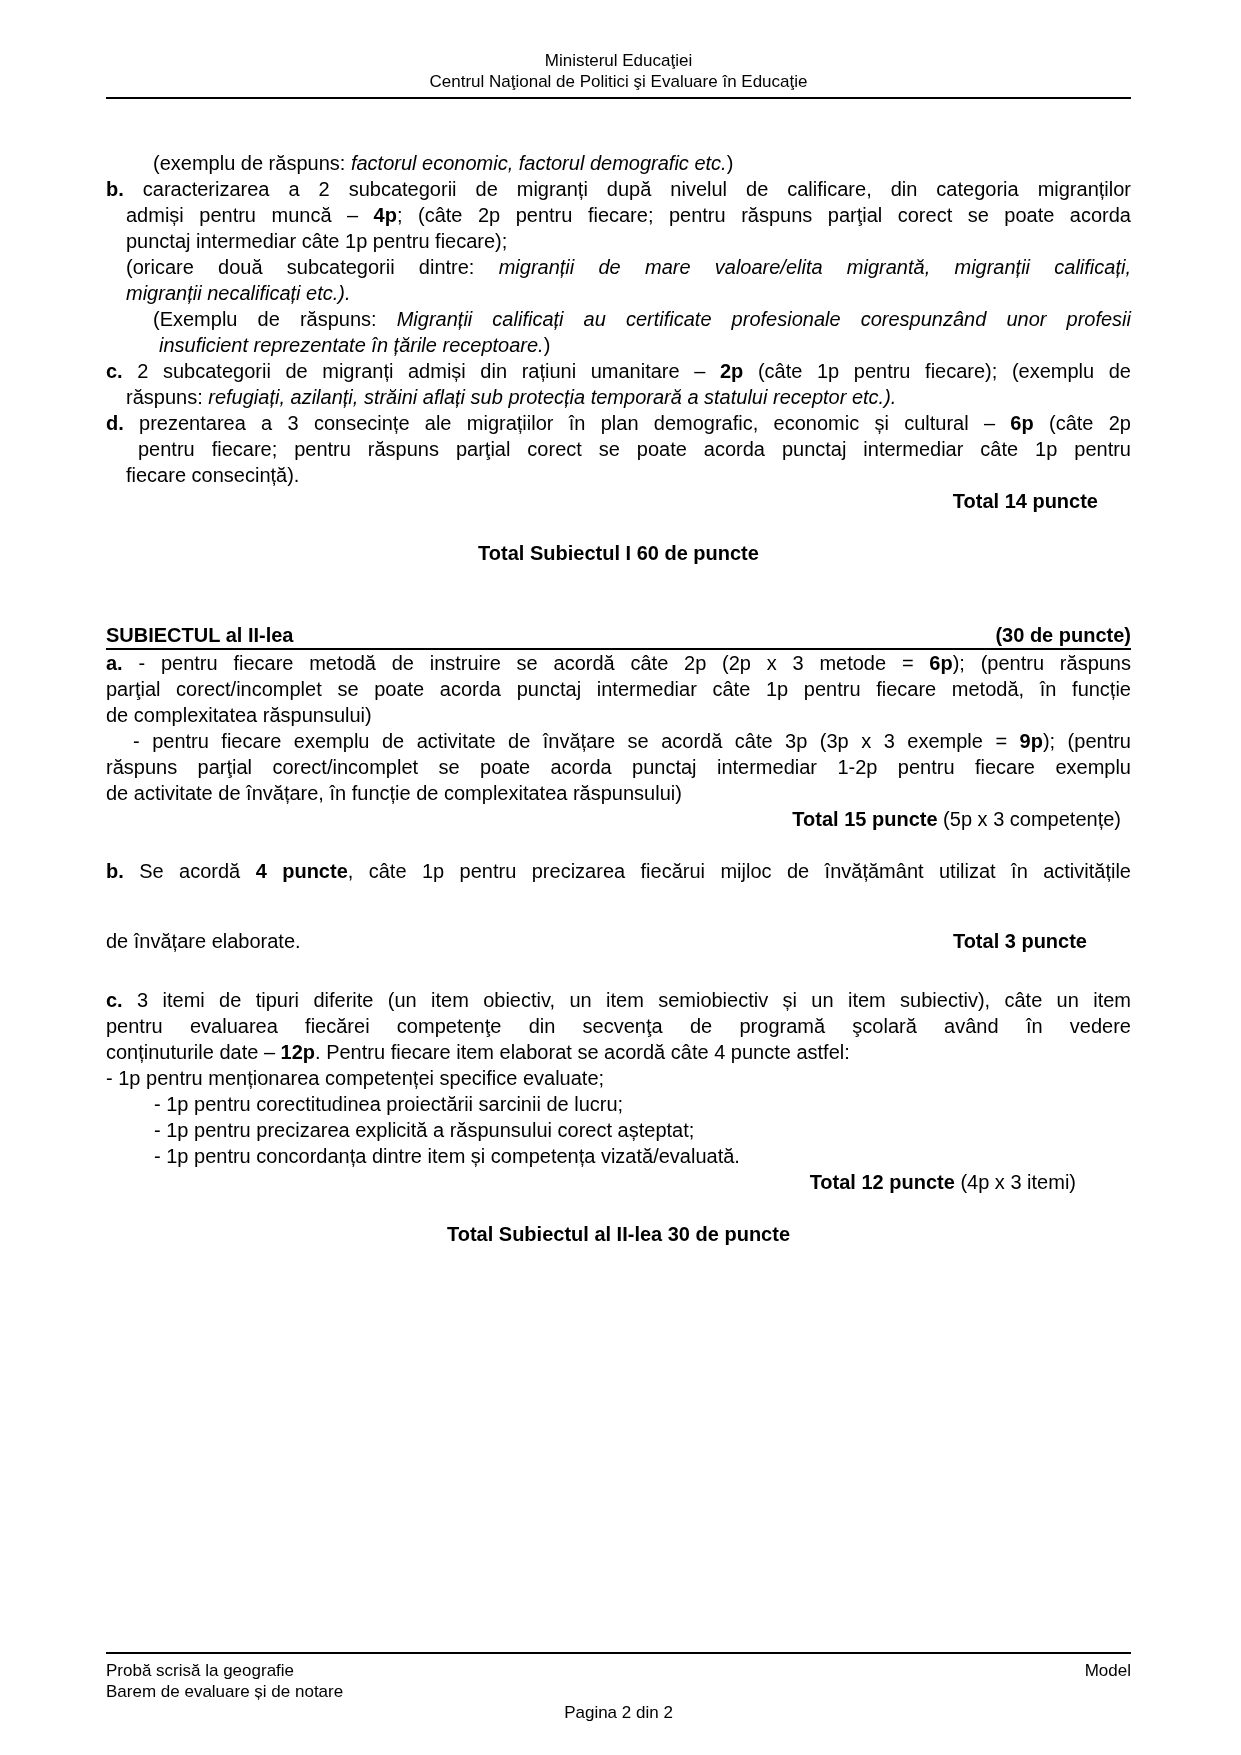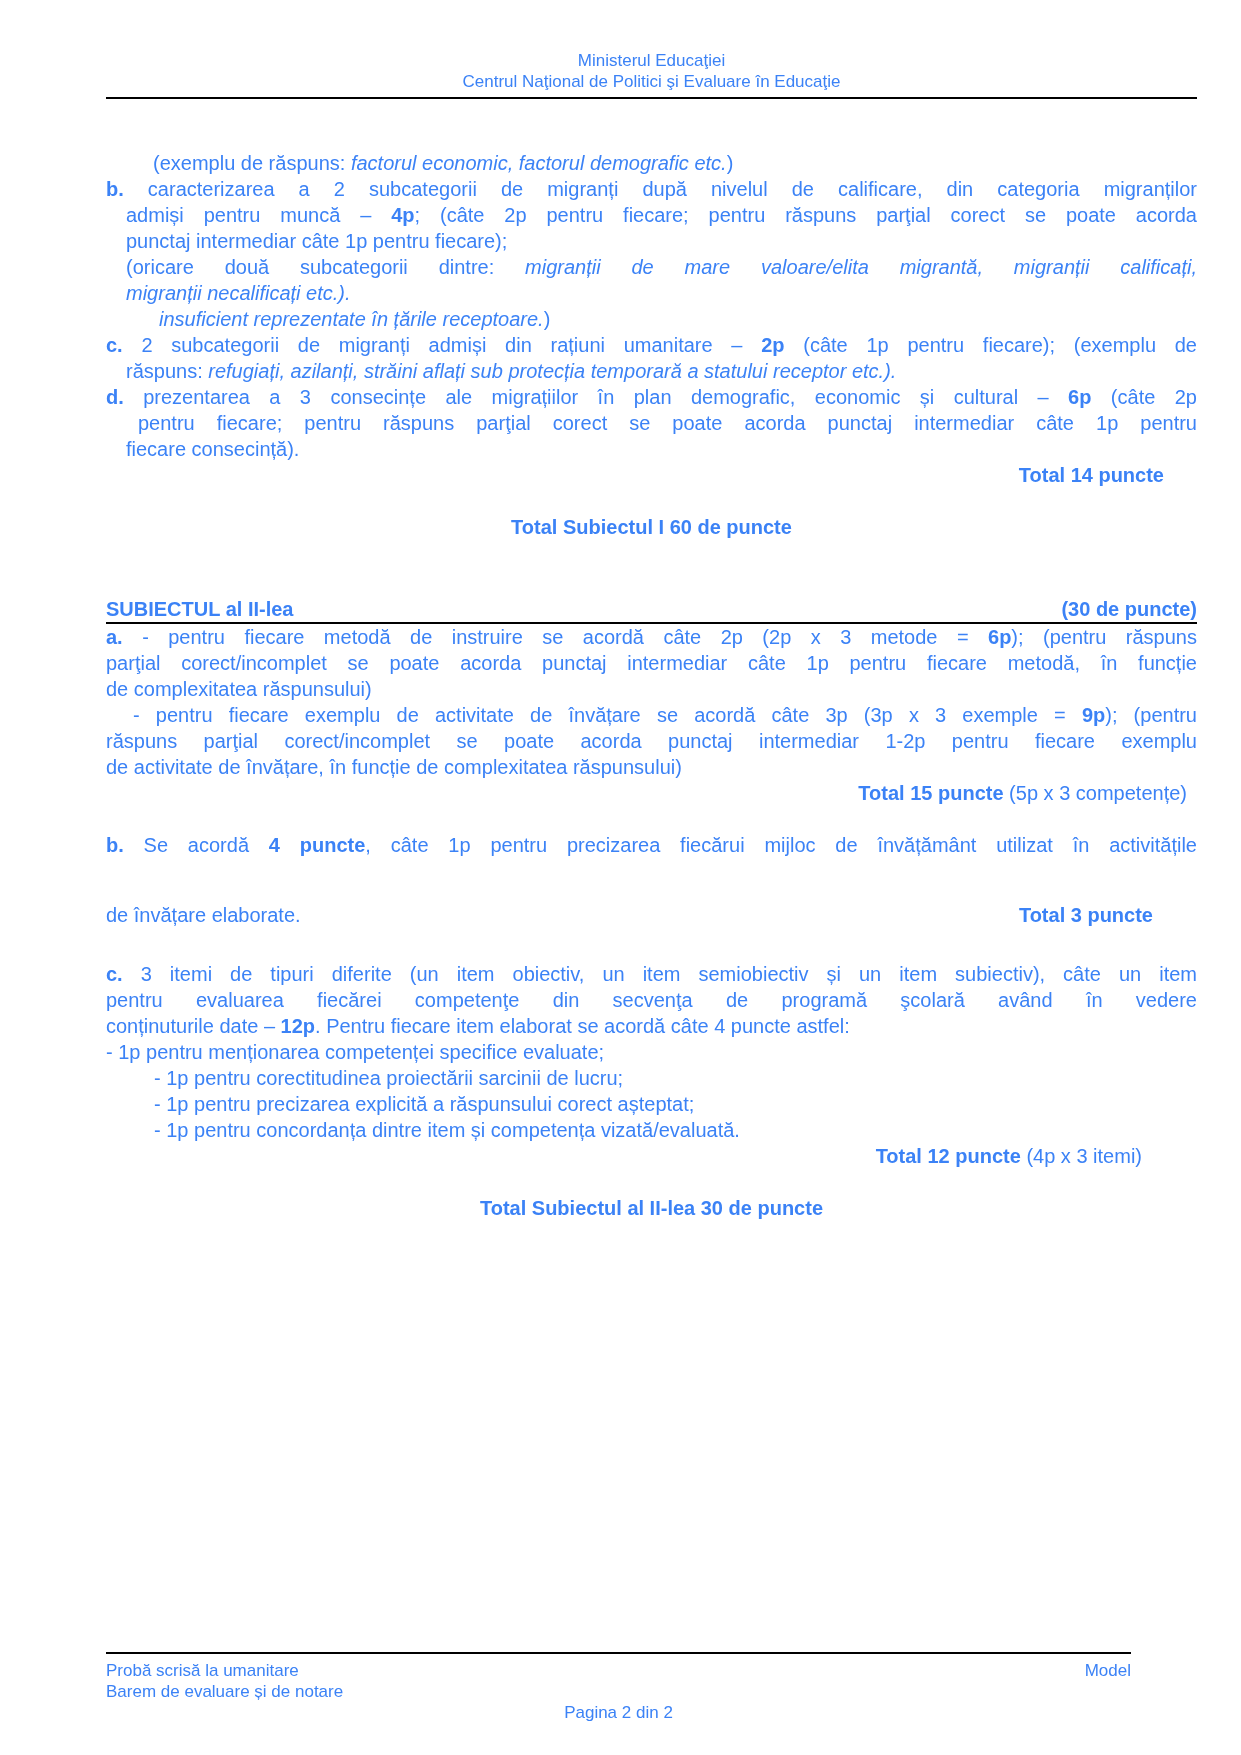--- a/index.html
+++ b/index.html
@@ -2,25 +2,25 @@
 <html><head>
 <meta charset="utf-8">
 <style>
   * { margin:0; padding:0; box-sizing:border-box; }
   html,body { background:#e8e8e8; }
   .page {
     width:1241px; height:1755px;
     margin:0 auto;
     position:relative;
     background:#ffffff;
-    color:#3b82f6;
+    color:#000000;
     font-family:"Liberation Sans", sans-serif;
     font-size:20px;
     line-height:26px;
-    padding:0 44px 0 106px;
+    padding:0 110px 0 106px;
     overflow:hidden;
   }
   .header { margin-top:50px; text-align:center; font-size:17px; line-height:21px; }
   .header-rule { border-top:2px solid #000; margin-top:5px; }
   .doc-body .spacer { width:100%; }
   .line { min-height:26px; }
   .line.justify { text-align:justify; text-align-last:justify; text-justify:inter-word; }
   .line.left { text-align:left; }
   .line.right { text-align:right; }
   .line.center { text-align:center; }
@@ -53,20 +53,21 @@
   </div>
 
   <div class="doc-body">
       <div class="spacer" style="height: 51px;"></div>
       <div class="line left" style="margin-left: 47px;"><span>(exemplu de răspuns: </span><span class="i">factorul economic, factorul demografic etc.</span><span>)</span></div>
       <div class="line justify"><span class="b">b. </span><span>caracterizarea a 2 subcategorii de migranți după nivelul de calificare, din categoria migranților</span></div>
       <div class="line justify" style="margin-left: 20px;"><span>admiși pentru muncă – </span><span class="b">4p</span><span>; (câte 2p pentru fiecare; pentru răspuns parţial corect se poate acorda</span></div>
       <div class="line left" style="margin-left: 20px;"><span>punctaj intermediar câte 1p pentru fiecare);</span></div>
       <div class="line justify" style="margin-left: 20px;"><span>(oricare două subcategorii dintre: </span><span class="i">migranții de mare valoare/elita migrantă, migranții calificați,</span></div>
       <div class="line left" style="margin-left: 20px;"><span class="i">migranții necalificați etc.).</span></div>
+      <div class="line justify" style="margin-left: 47px;"><span>(Exemplu de răspuns: </span><span class="i">Migranții calificați au certificate profesionale corespunzând unor profesii</span></div>
       <div class="line left" style="margin-left: 53px;"><span class="i">insuficient reprezentate în țările receptoare.</span><span>)</span></div>
       <div class="line justify"><span class="b">c. </span><span>2 subcategorii de migranți admiși din rațiuni umanitare – </span><span class="b">2p</span><span> (câte 1p pentru fiecare); (exemplu de</span></div>
       <div class="line left" style="margin-left: 20px;"><span>răspuns: </span><span class="i">refugiați, azilanți, străini aflați sub protecția temporară a statului receptor etc.).</span></div>
       <div class="line justify"><span class="b">d. </span><span>prezentarea a 3 consecințe ale migrațiilor în plan demografic, economic și cultural – </span><span class="b">6p</span><span> (câte 2p</span></div>
       <div class="line justify" style="margin-left: 32px;"><span>pentru fiecare; pentru răspuns parţial corect se poate acorda punctaj intermediar câte 1p pentru</span></div>
       <div class="line left" style="margin-left: 20px;"><span>fiecare consecință).</span></div>
       <div class="line right" style="padding-right: 33px;"><span class="b">Total 14 puncte</span></div>
       <div class="spacer" style="height: 26px;"></div>
       <div class="line center"><span class="b">Total Subiectul I 60 de puncte</span></div>
       <div class="spacer" style="height: 56px;"></div>
@@ -96,21 +97,21 @@
       <div class="line left" style="margin-left: 48px;"><span>- 1p pentru precizarea explicită a răspunsului corect așteptat;</span></div>
       <div class="line left" style="margin-left: 48px;"><span>- 1p pentru concordanța dintre item și competența vizată/evaluată.</span></div>
       <div class="line right" style="padding-right: 55px;"><span class="b">Total 12 puncte</span><span> (4p x 3 itemi)</span></div>
       <div class="spacer" style="height: 26px;"></div>
       <div class="line center"><span class="b">Total Subiectul al II-lea 30 de puncte</span></div>
     </div>
 
   <div class="footer">
     <div class="footer-row">
       <div>
-        <div>Probă scrisă la umanitare</div>
+        <div>Probă scrisă la geografie</div>
         <div>Barem de evaluare și de notare</div>
       </div>
       <div>Model</div>
     </div>
     <div class="footer-page">Pagina 2 din 2</div>
   </div>
 
 </div>
 
 </body></html>

